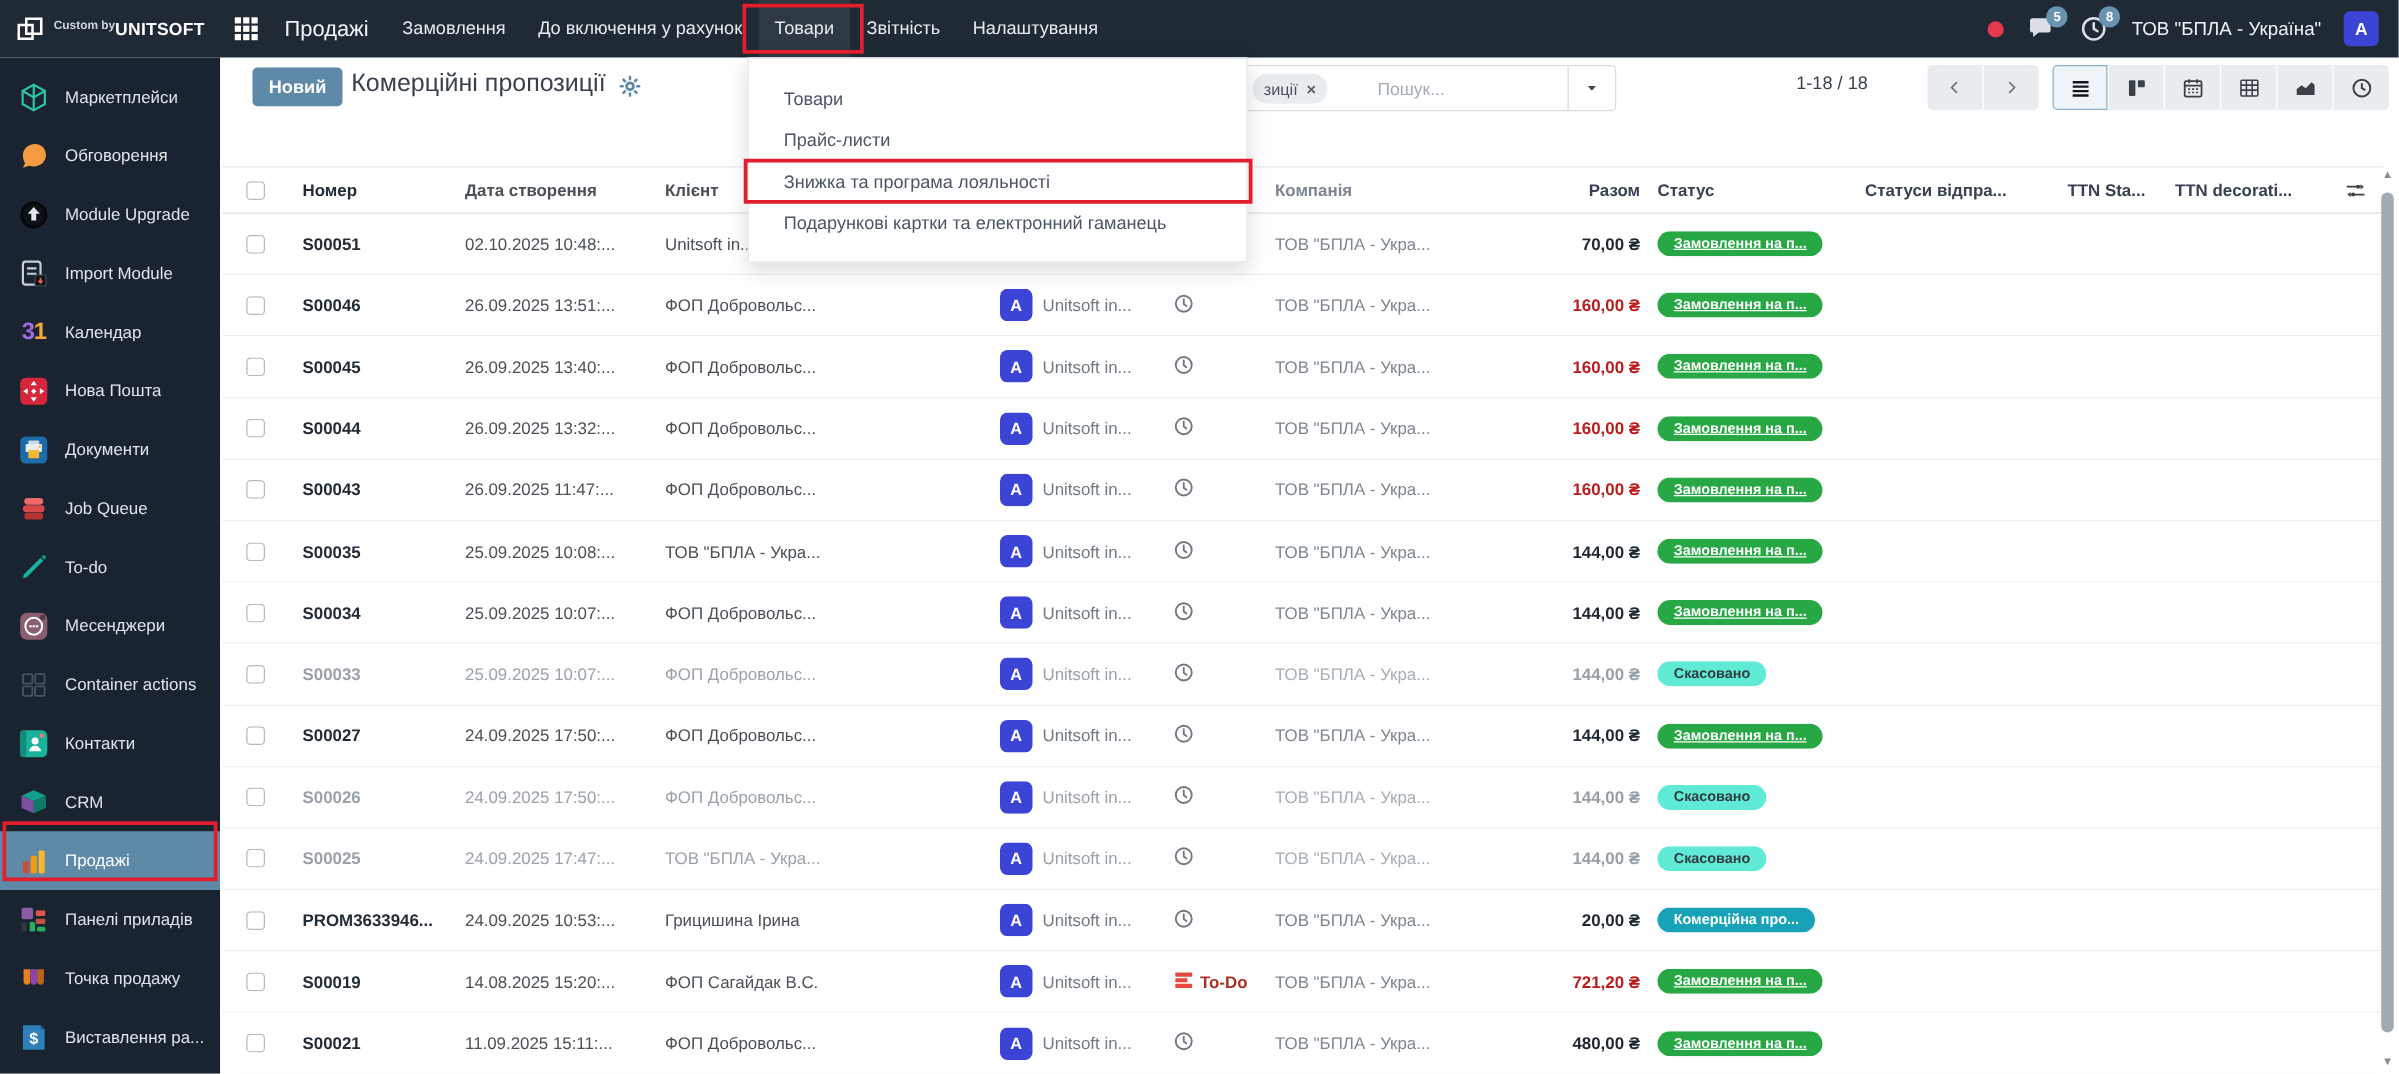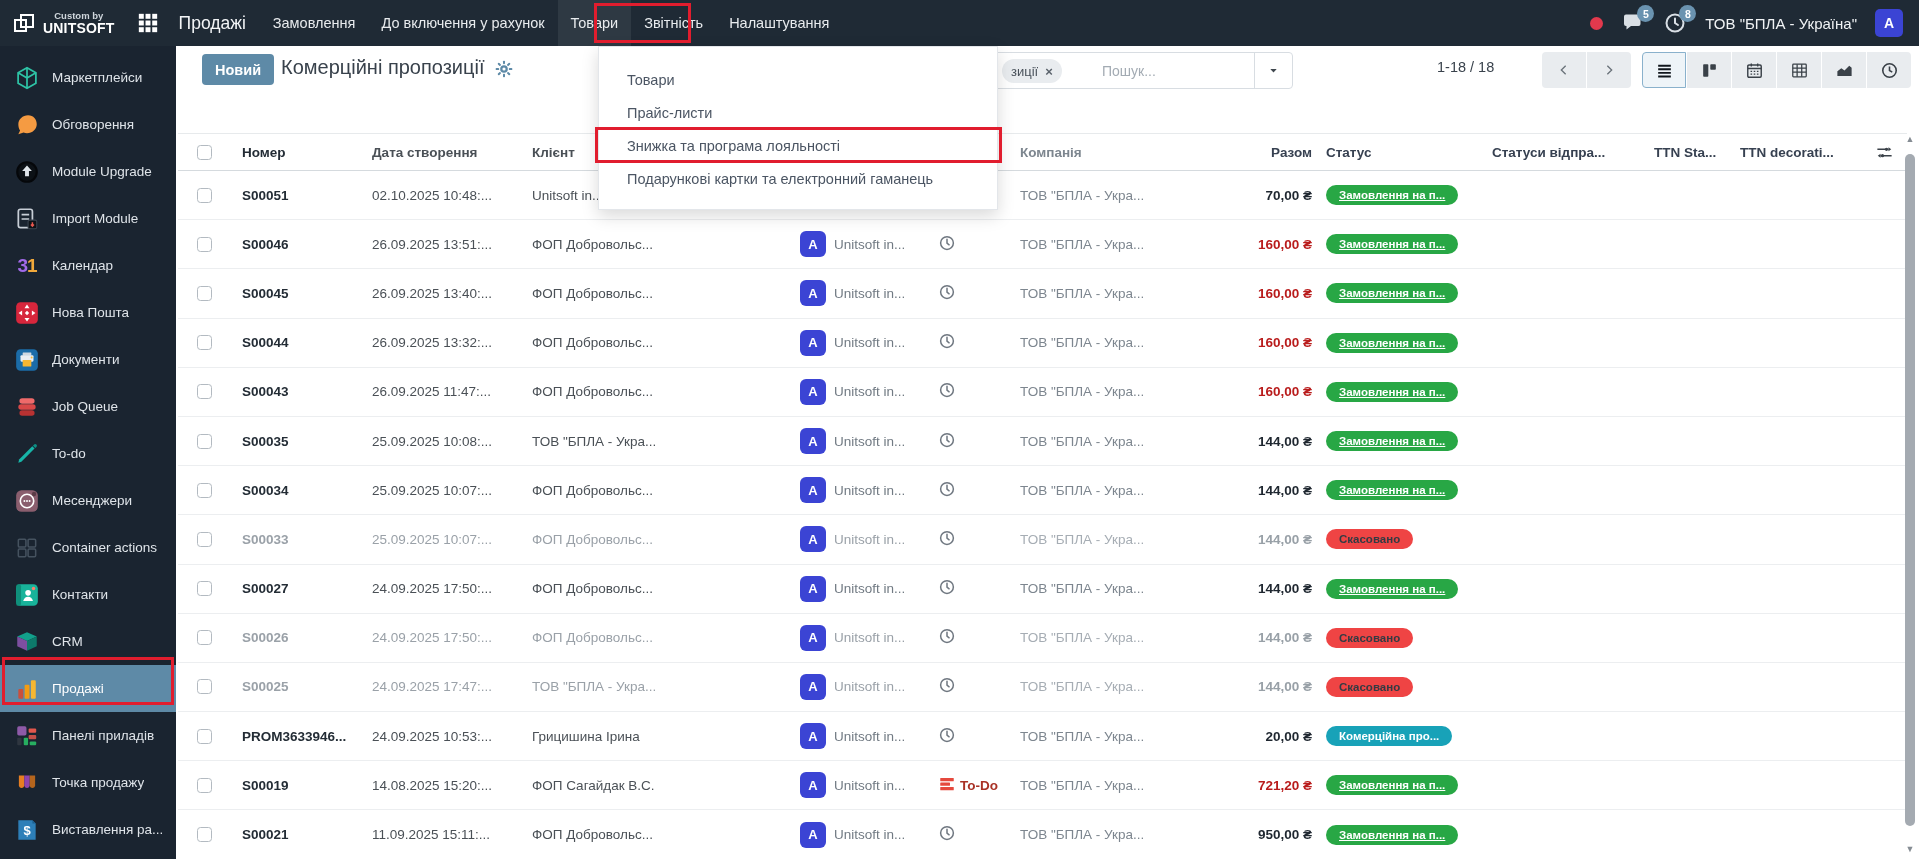--- a/index.html
+++ b/index.html
@@ -5,21 +5,21 @@
   * { margin:0; padding:0; box-sizing:border-box; }
   html,body { width:1919px; height:859px; overflow:hidden; background:#fff;
     font-family:"Liberation Sans", sans-serif; }
   .app { position:relative; width:1919px; height:859px; overflow:hidden; }
 
   
   .topbar { position:absolute; left:0; top:0; width:1919px; height:46px;
     background:#1f2a35; display:flex; align-items:center; padding-left:12px; z-index:30; }
   .logo { display:flex; align-items:center; gap:7px; margin-right:16px; }
   .logo svg { width:24px; height:24px; }
-  .logo-text { display:flex; flex-direction:column; line-height:1.05; }
+  .logo-text { display:flex; flex-direction:row; line-height:1.05; }
   .logo-l1 { font-size:9.5px; color:#cfd6dc; font-weight:700; text-align:center; }
   .logo-l2 { font-size:14px; color:#fff; font-weight:700; letter-spacing:0.2px; }
   .grid-ic { width:22px; height:22px; margin:0 20px 0 6px; cursor:pointer; }
   .app-name { font-size:17.5px; color:#f3f5f7; margin-right:14px; }
   .topmenu { display:flex; align-items:center; height:58px; }
   .nav-item { padding:0 13px; height:46px; display:flex; align-items:center;
     font-size:14.5px; color:#e8ebee; cursor:pointer; white-space:nowrap; }
   .nav-item.active { background:rgba(255,255,255,0.07); }
   .tb-right { margin-left:auto; display:flex; align-items:center; gap:18px; padding-right:16px; }
   .rec-dot { width:13px; height:13px; border-radius:50%; background:#e2394d; }
@@ -105,21 +105,21 @@
   .c-act { padding-left:10px; display:flex; align-items:center; gap:4px; }
   .c-act svg { width:18px; height:18px; }
   .todo-label { font-size:13.5px; color:#a93226; font-weight:600; }
   .c-comp { padding-left:6px; color:#7d868f; }
   .c-amt { text-align:right; padding-right:6px; font-weight:700; }
   .amt.dark { color:#1f2730; } .amt.teal { color:#b91c1c; } .amt.muted { color:#98a0a7; }
   .c-status { padding-left:8px; }
   .badge { display:inline-block; padding:4px 13px; border-radius:20px; font-size:11.5px; font-weight:700; }
   .badge.success { background:#28a745; color:#fff;text-decoration:underline; }
   .badge.info { background:#18a2b8; color:#fff; }
-  .badge.cancel { background:#ef4444; color:#333b43;text-align:right; }
+  .badge.cancel { background:#5eead4; color:#333b43;text-align:right; }
   .trow.muted .c-num, .trow.muted .c-date, .trow.muted .c-client { color:#9aa1a8; }
   .trow.muted .c-comp { color:#a6adb4; } .trow.muted .sname { color:#9aa1a8; }
   .c-set { display:flex; justify-content:center; }
   .c-set svg { width:19px; height:19px; cursor:pointer; }
 
   
   .dd-menu { position:absolute; left:598px; top:46px; width:400px; padding:16px 0 14px 0;
     background:#fff; border:1px solid #e3e6ea; box-shadow:0 6px 16px rgba(0,0,0,0.15); z-index:40; }
   .dd-item { height:33px; display:flex; align-items:center; padding-left:28px; font-size:14.5px;
     color:#4b5563; cursor:pointer; white-space:nowrap; }
@@ -827,21 +827,21 @@
               <span class="avatar">A</span>
               <span class="sname">Unitsoft in...</span>
             </div>
             <div class="cell c-act">
               <span><svg viewBox="0 0 24 24" fill="none" stroke="#6f7780" stroke-width="2">
                   <circle cx="12" cy="12" r="8.5"></circle>
                   <path d="M12 7v5.2l2.8 2.2" stroke-linecap="round"></path>
                 </svg></span>
             </div>
             <div class="cell c-comp">ТОВ "БПЛА - Укра...</div>
-            <div class="cell c-amt"><span class="amt dark">950,00 ₴</span></div>
+            <div class="cell c-amt"><span class="amt dark">480,00 ₴</span></div>
             <div class="cell c-status"><span class="badge success">Замовлення на п...</span></div>
             <div class="cell c-ship"></div>
             <div class="cell c-ttn1"></div>
             <div class="cell c-ttn2"></div>
             <div class="cell c-set"></div>
           </div>
         </div>
     </div>
   </div>
 

